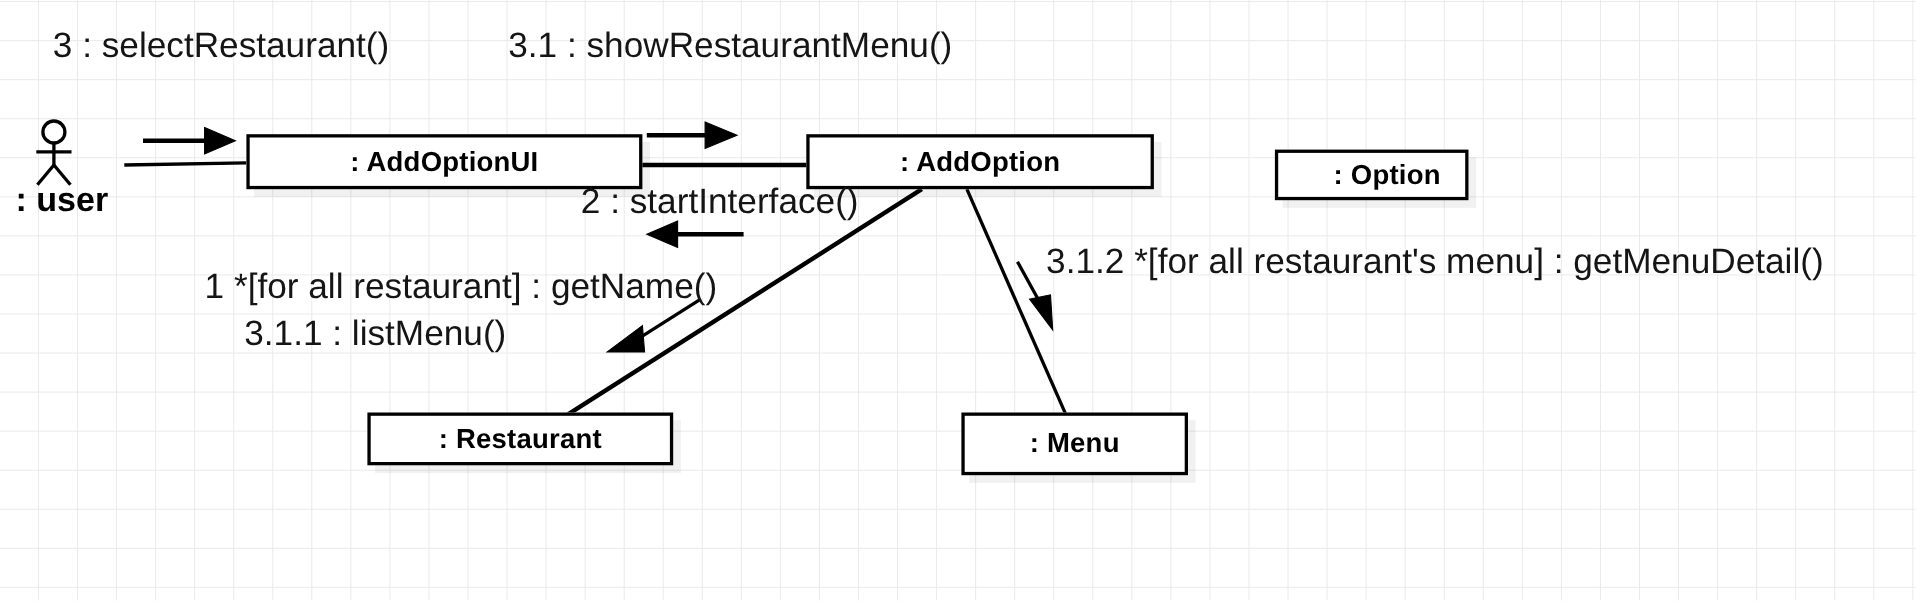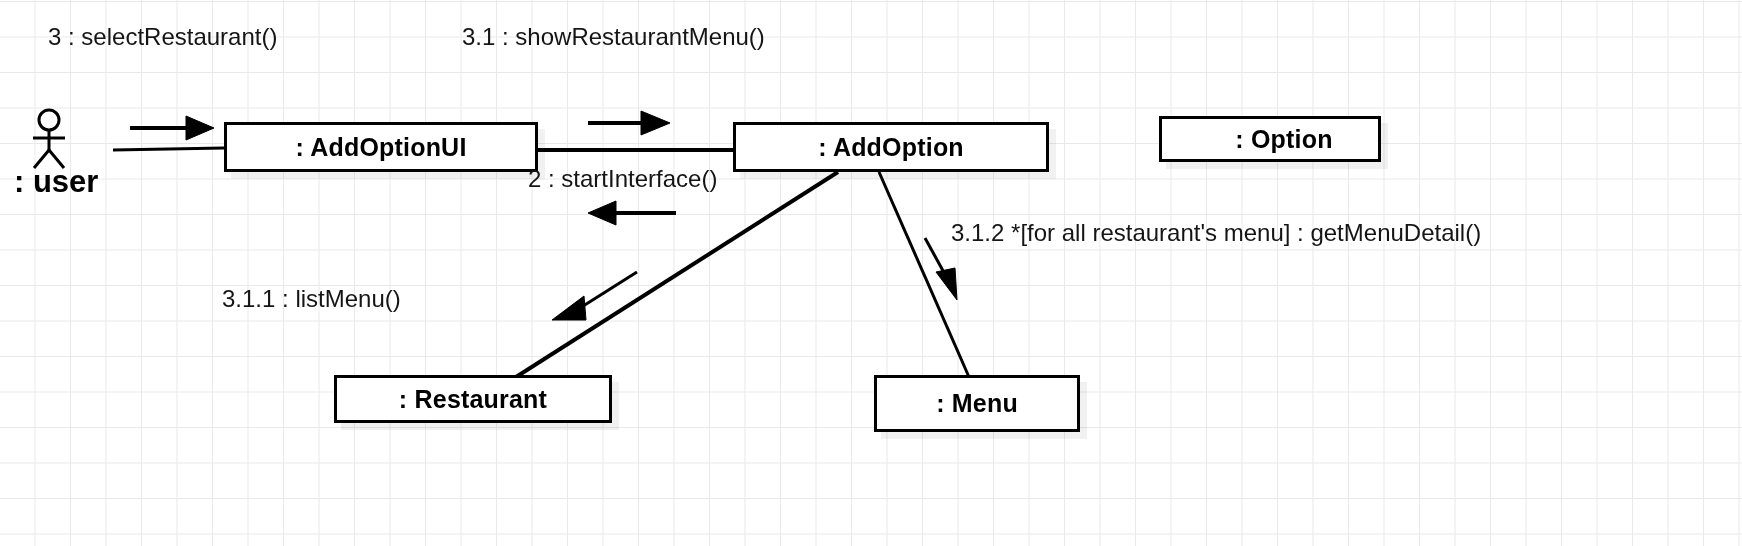--- a/index.html
+++ b/index.html
@@ -41,21 +41,21 @@
     font-family: "Liberation Sans", sans-serif;
     font-weight: bold;
     font-size: 25px;
     color: #000000;
     white-space: nowrap;
     letter-spacing: 0.2px;
   }
   .msg-label {
     position: absolute;
     font-family: "Liberation Sans", sans-serif;
-    font-size: 24px;
+    font-size: 32px;
     color: #151515;
     white-space: nowrap;
     line-height: 1;
   }
   .actor-name {
     position: absolute;
     font-family: Liberation Sans, sans-serif;
     font-weight: bold;
     font-size: 31px;
     color: #000000;
@@ -107,44 +107,45 @@
 
     <g stroke="#000000" fill="#000000">
       <line x1="925" y1="238" x2="947" y2="278" stroke-width="3"></line>
       <polygon points="936,272 957,300 955,268"></polygon>
     </g>
 
   </svg>
 
   <div class="actor-name" style="left:14px; top:164px;">: user</div>
 
-  <div class="obj-box" style="left:224px; top:122px; width:314px; height:50px;">
+  <div class="obj-box" style="left:224px; top:122px; width:360px; height:50px;">
     <span class="obj-label">: AddOptionUI</span>
   </div>
 
   <div class="obj-box" style="left:733px; top:122px; width:316px; height:50px;">
     <span class="obj-label">: AddOption</span>
   </div>
 
-  <div class="obj-box" style="left:1159px; top:116px; width:222px; height:46px;padding-left:28px;">
+  <div class="obj-box" style="left:1159px; top:136px; width:176px; height:46px;padding-left:28px;">
     <span class="obj-label">: Option</span>
   </div>
 
   <div class="obj-box" style="left:334px; top:375px; width:278px; height:48px;">
     <span class="obj-label">: Restaurant</span>
   </div>
 
   <div class="obj-box" style="left:874px; top:375px; width:206px; height:57px;">
     <span class="obj-label">: Menu</span>
   </div>
 
   <div class="msg-label" style="left:48px; top:25px;">3 : selectRestaurant()</div>
 
   <div class="msg-label" style="left:462px; top:25px;">3.1 : showRestaurantMenu()</div>
 
   <div class="msg-label" style="left:528px; top:167px;">2 : startInterface()</div>
 
+  <div class="msg-label" style="left:186px; top:244px;">1 *[for all restaurant] : getName()</div>
 
   <div class="msg-label" style="left:186px; top:287px;margin-left:36px;">3.1.1 : listMenu()</div>
 
   <div class="msg-label" style="left:951px; top:221px;">3.1.2 *[for all restaurant's menu] : getMenuDetail()</div>
 
 </div>
 
 </body></html>

